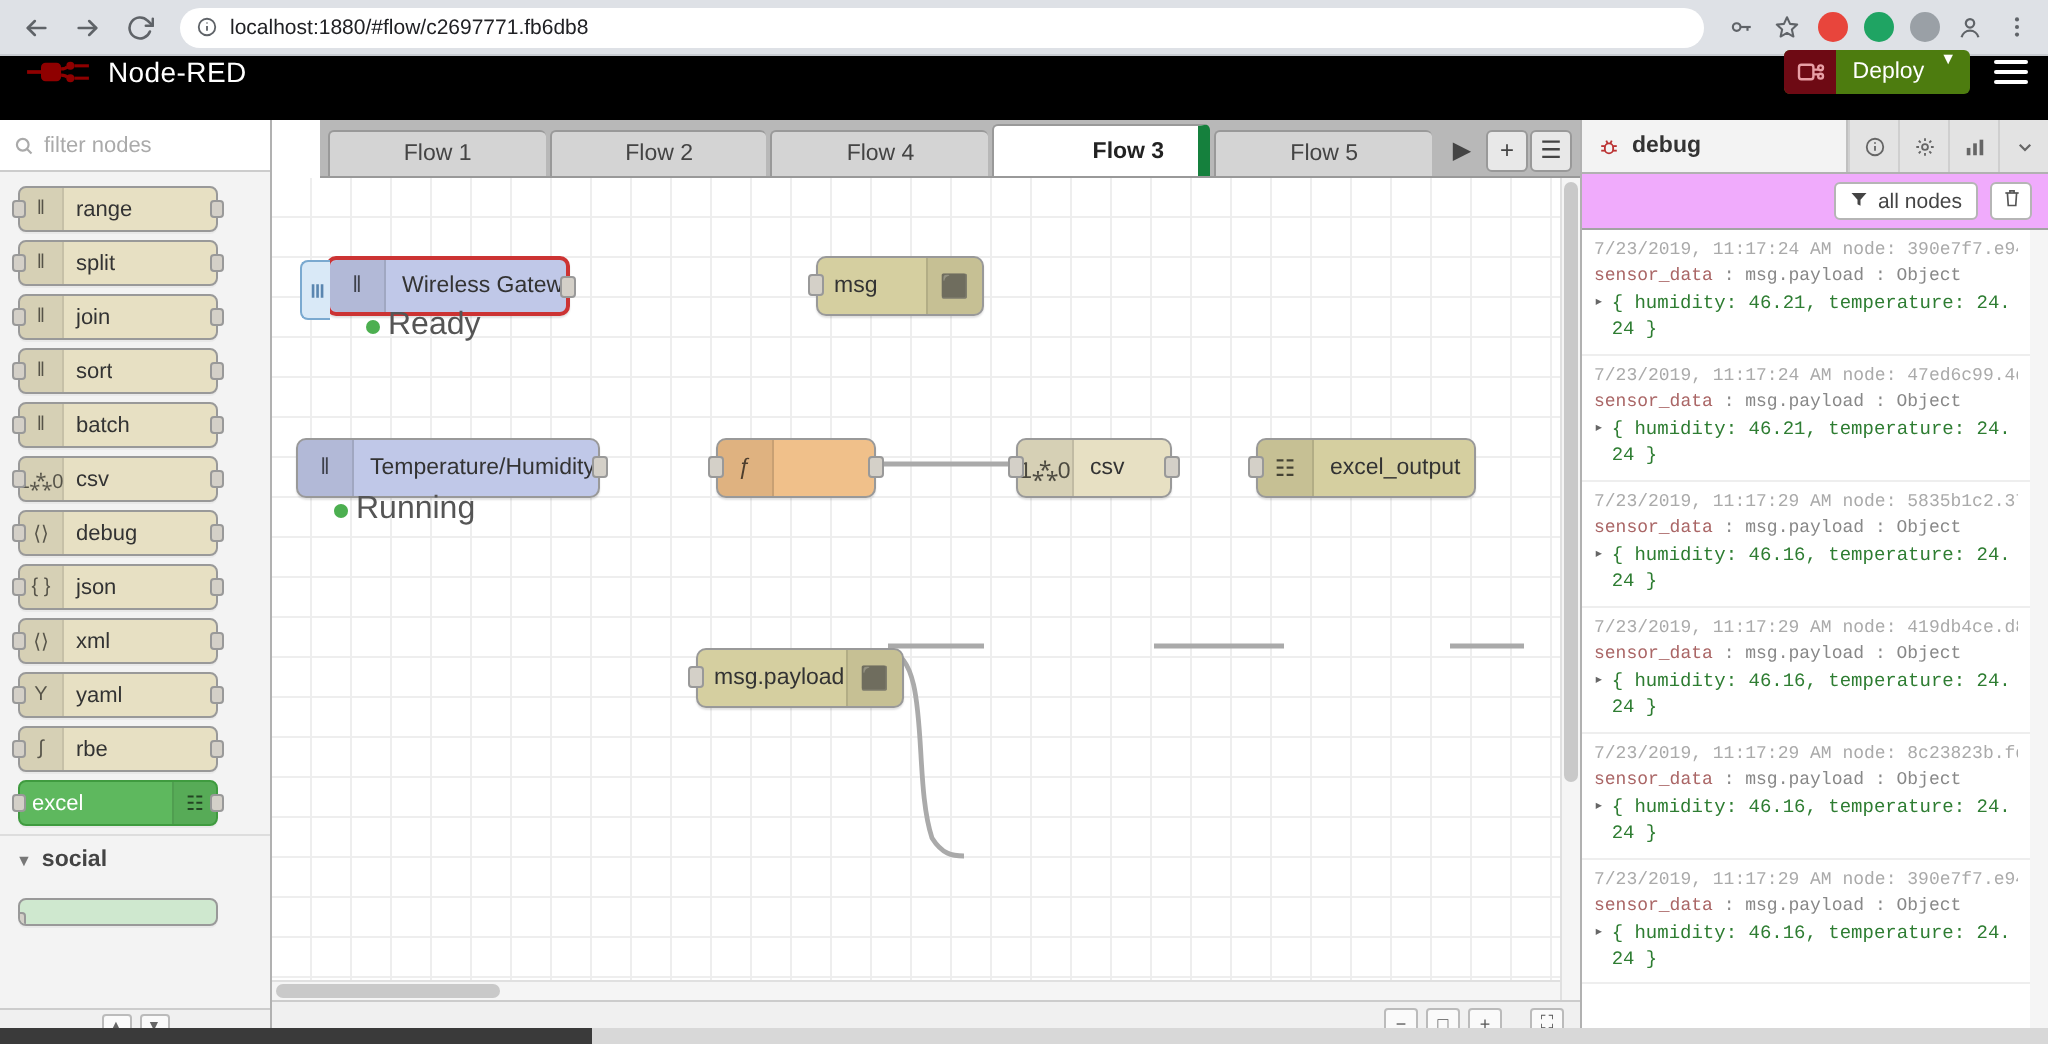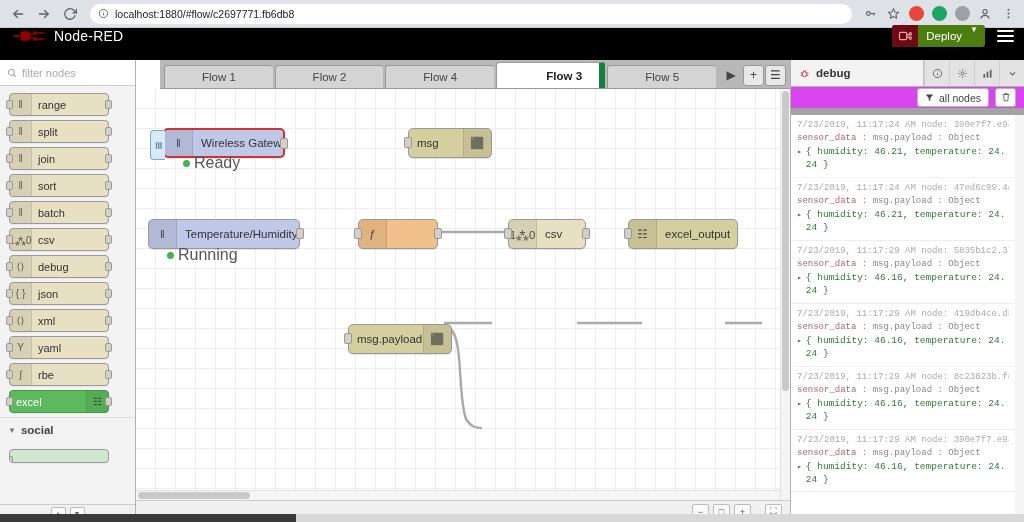--- a/index.html
+++ b/index.html
@@ -418,22 +418,22 @@
   .sb-tab-main .bug { color: #b33; font-size: 11px; display:flex; }
   .sb-ic {
     width: 25px;
     display: flex; align-items: center; justify-content: center;
     border-left: 1px solid #cfcfcf;
     color: #666; font-size: 11px;
     background: #e3e3e3;
   }
   .sb-toolbar {
     height: 28px;
-    background: #d946ef;
-    border-bottom: 7px solid #a3a3a3;
+    background: #f0abfc;
+    border-bottom: 1px solid #a3a3a3;
     display: flex; align-items: center; justify-content: flex-end;
     gap: 6px;
     padding: 0 8px;
   }
   .sb-filter {
     display: flex; align-items: center; gap: 5px;
     border: 1px solid #b5b5b5;
     background: #fff;
     border-radius: 3px;
     height: 19px;

